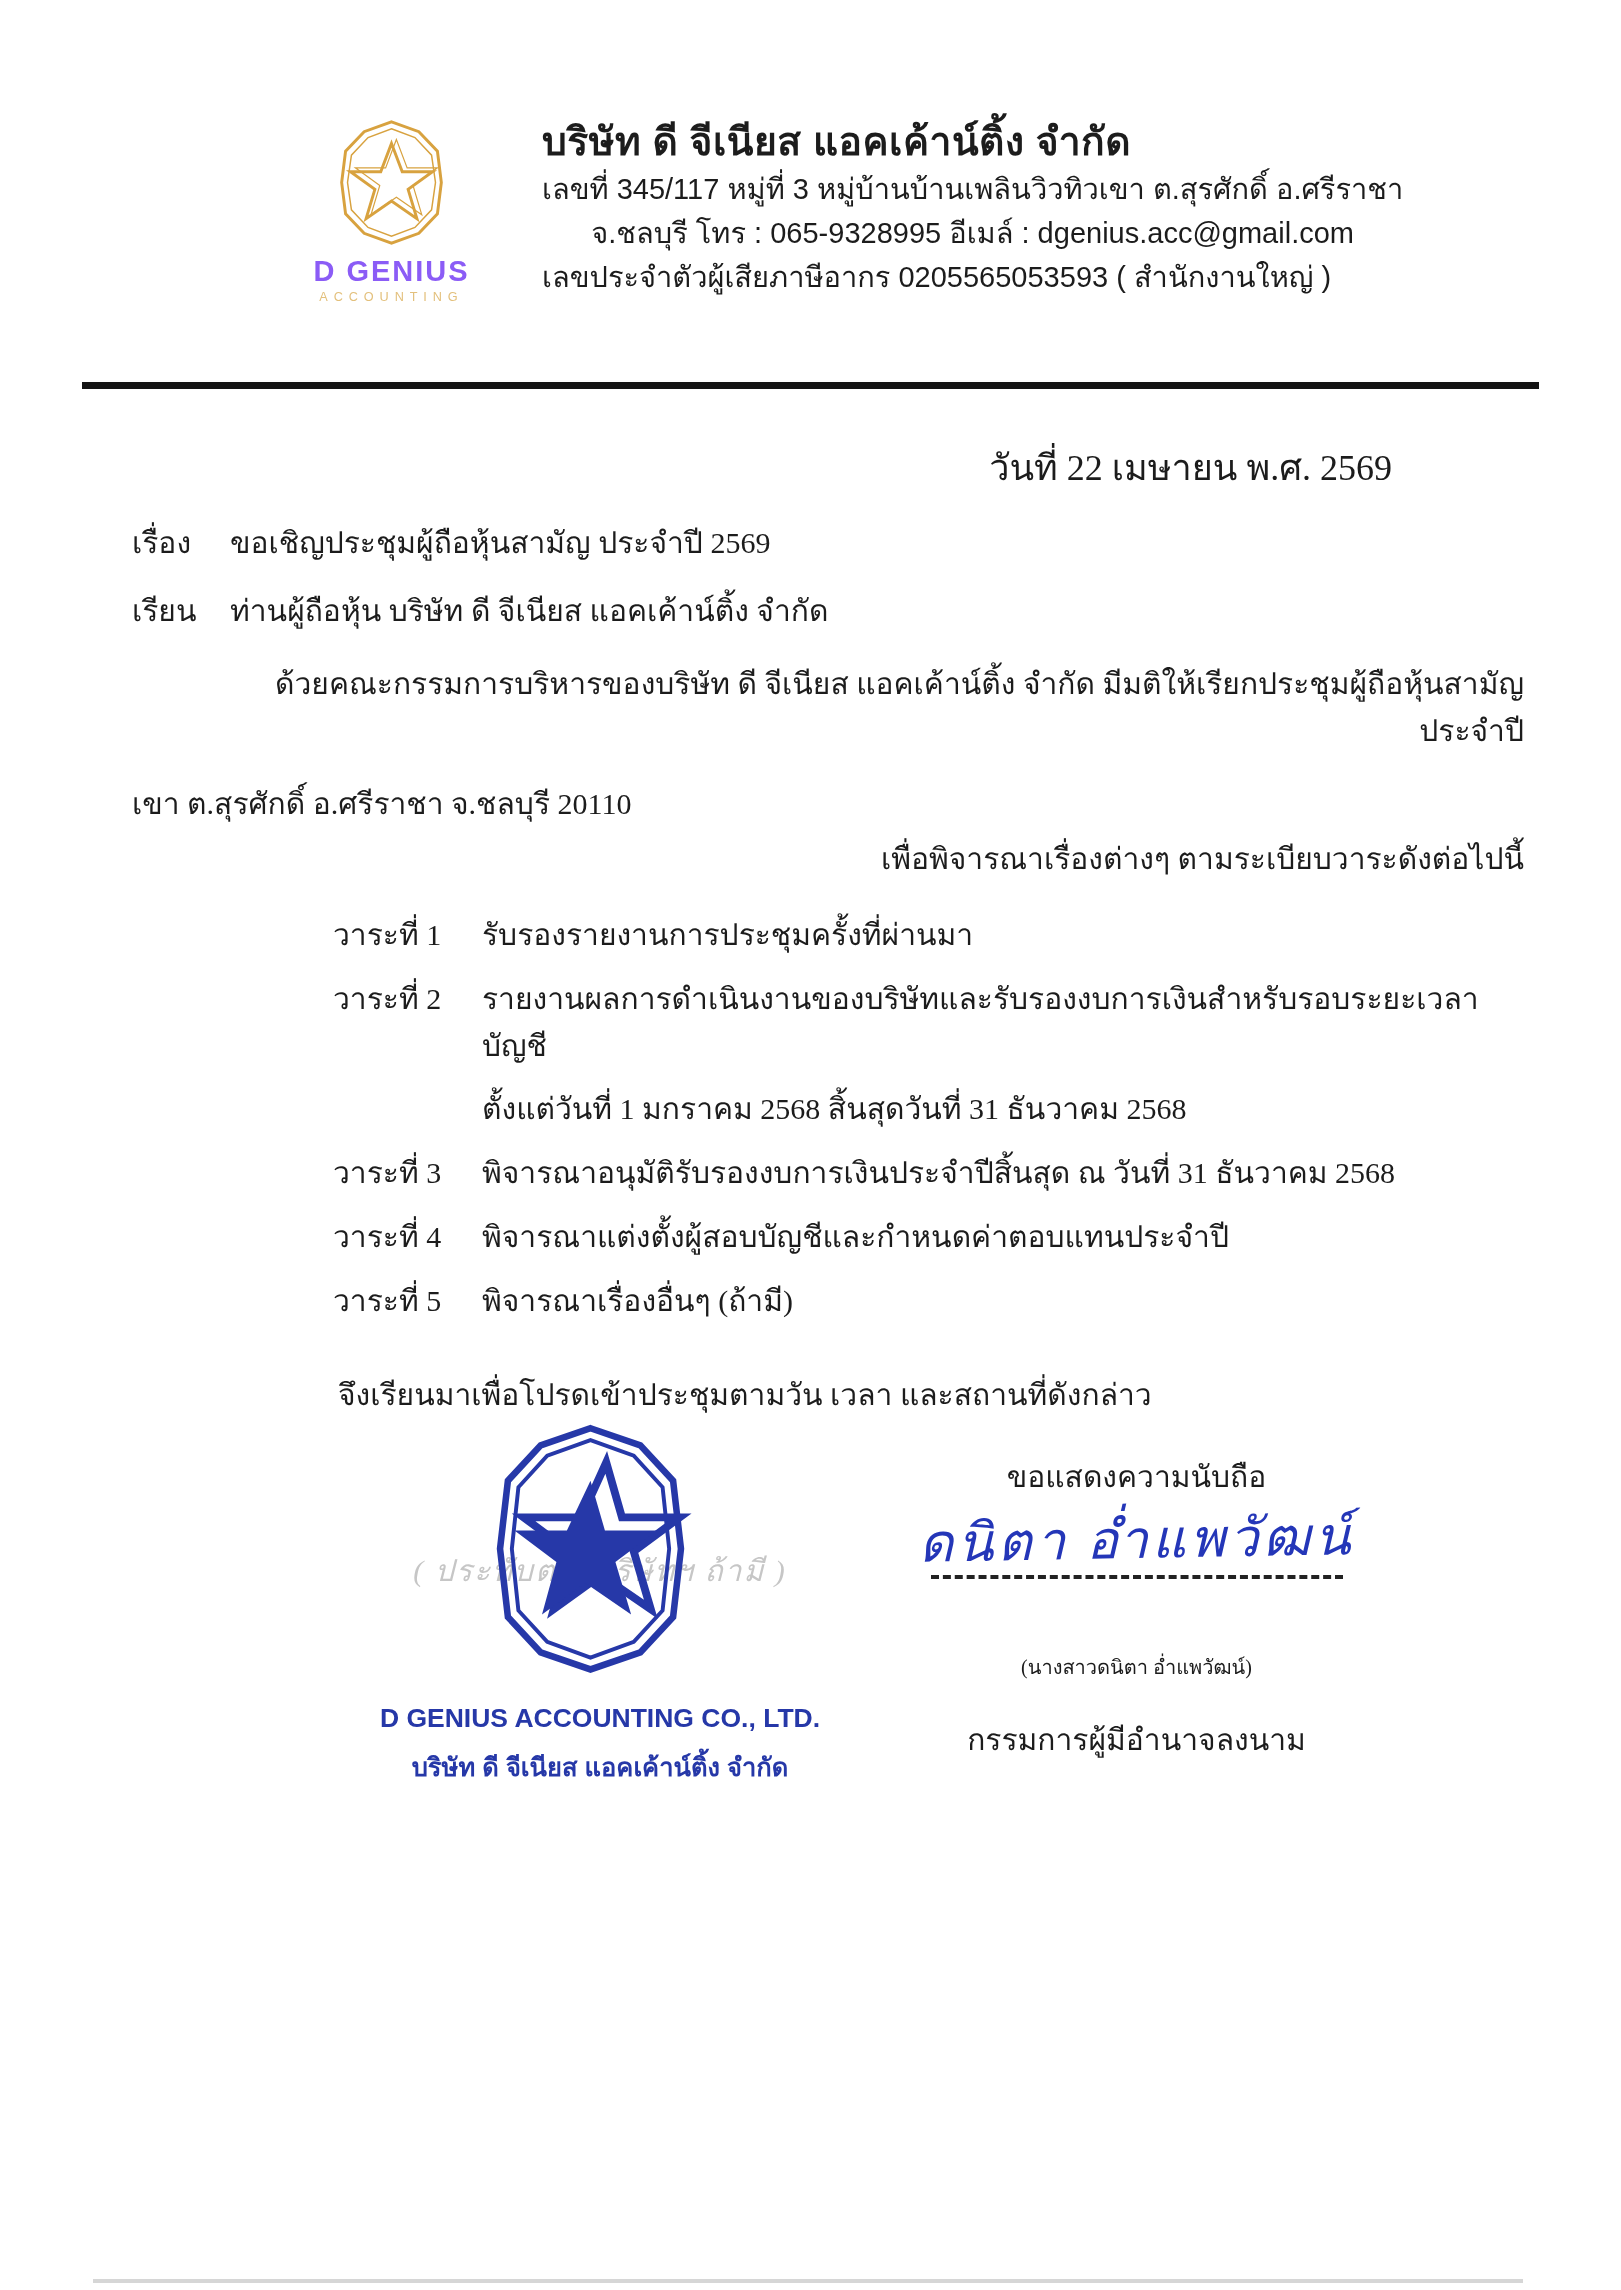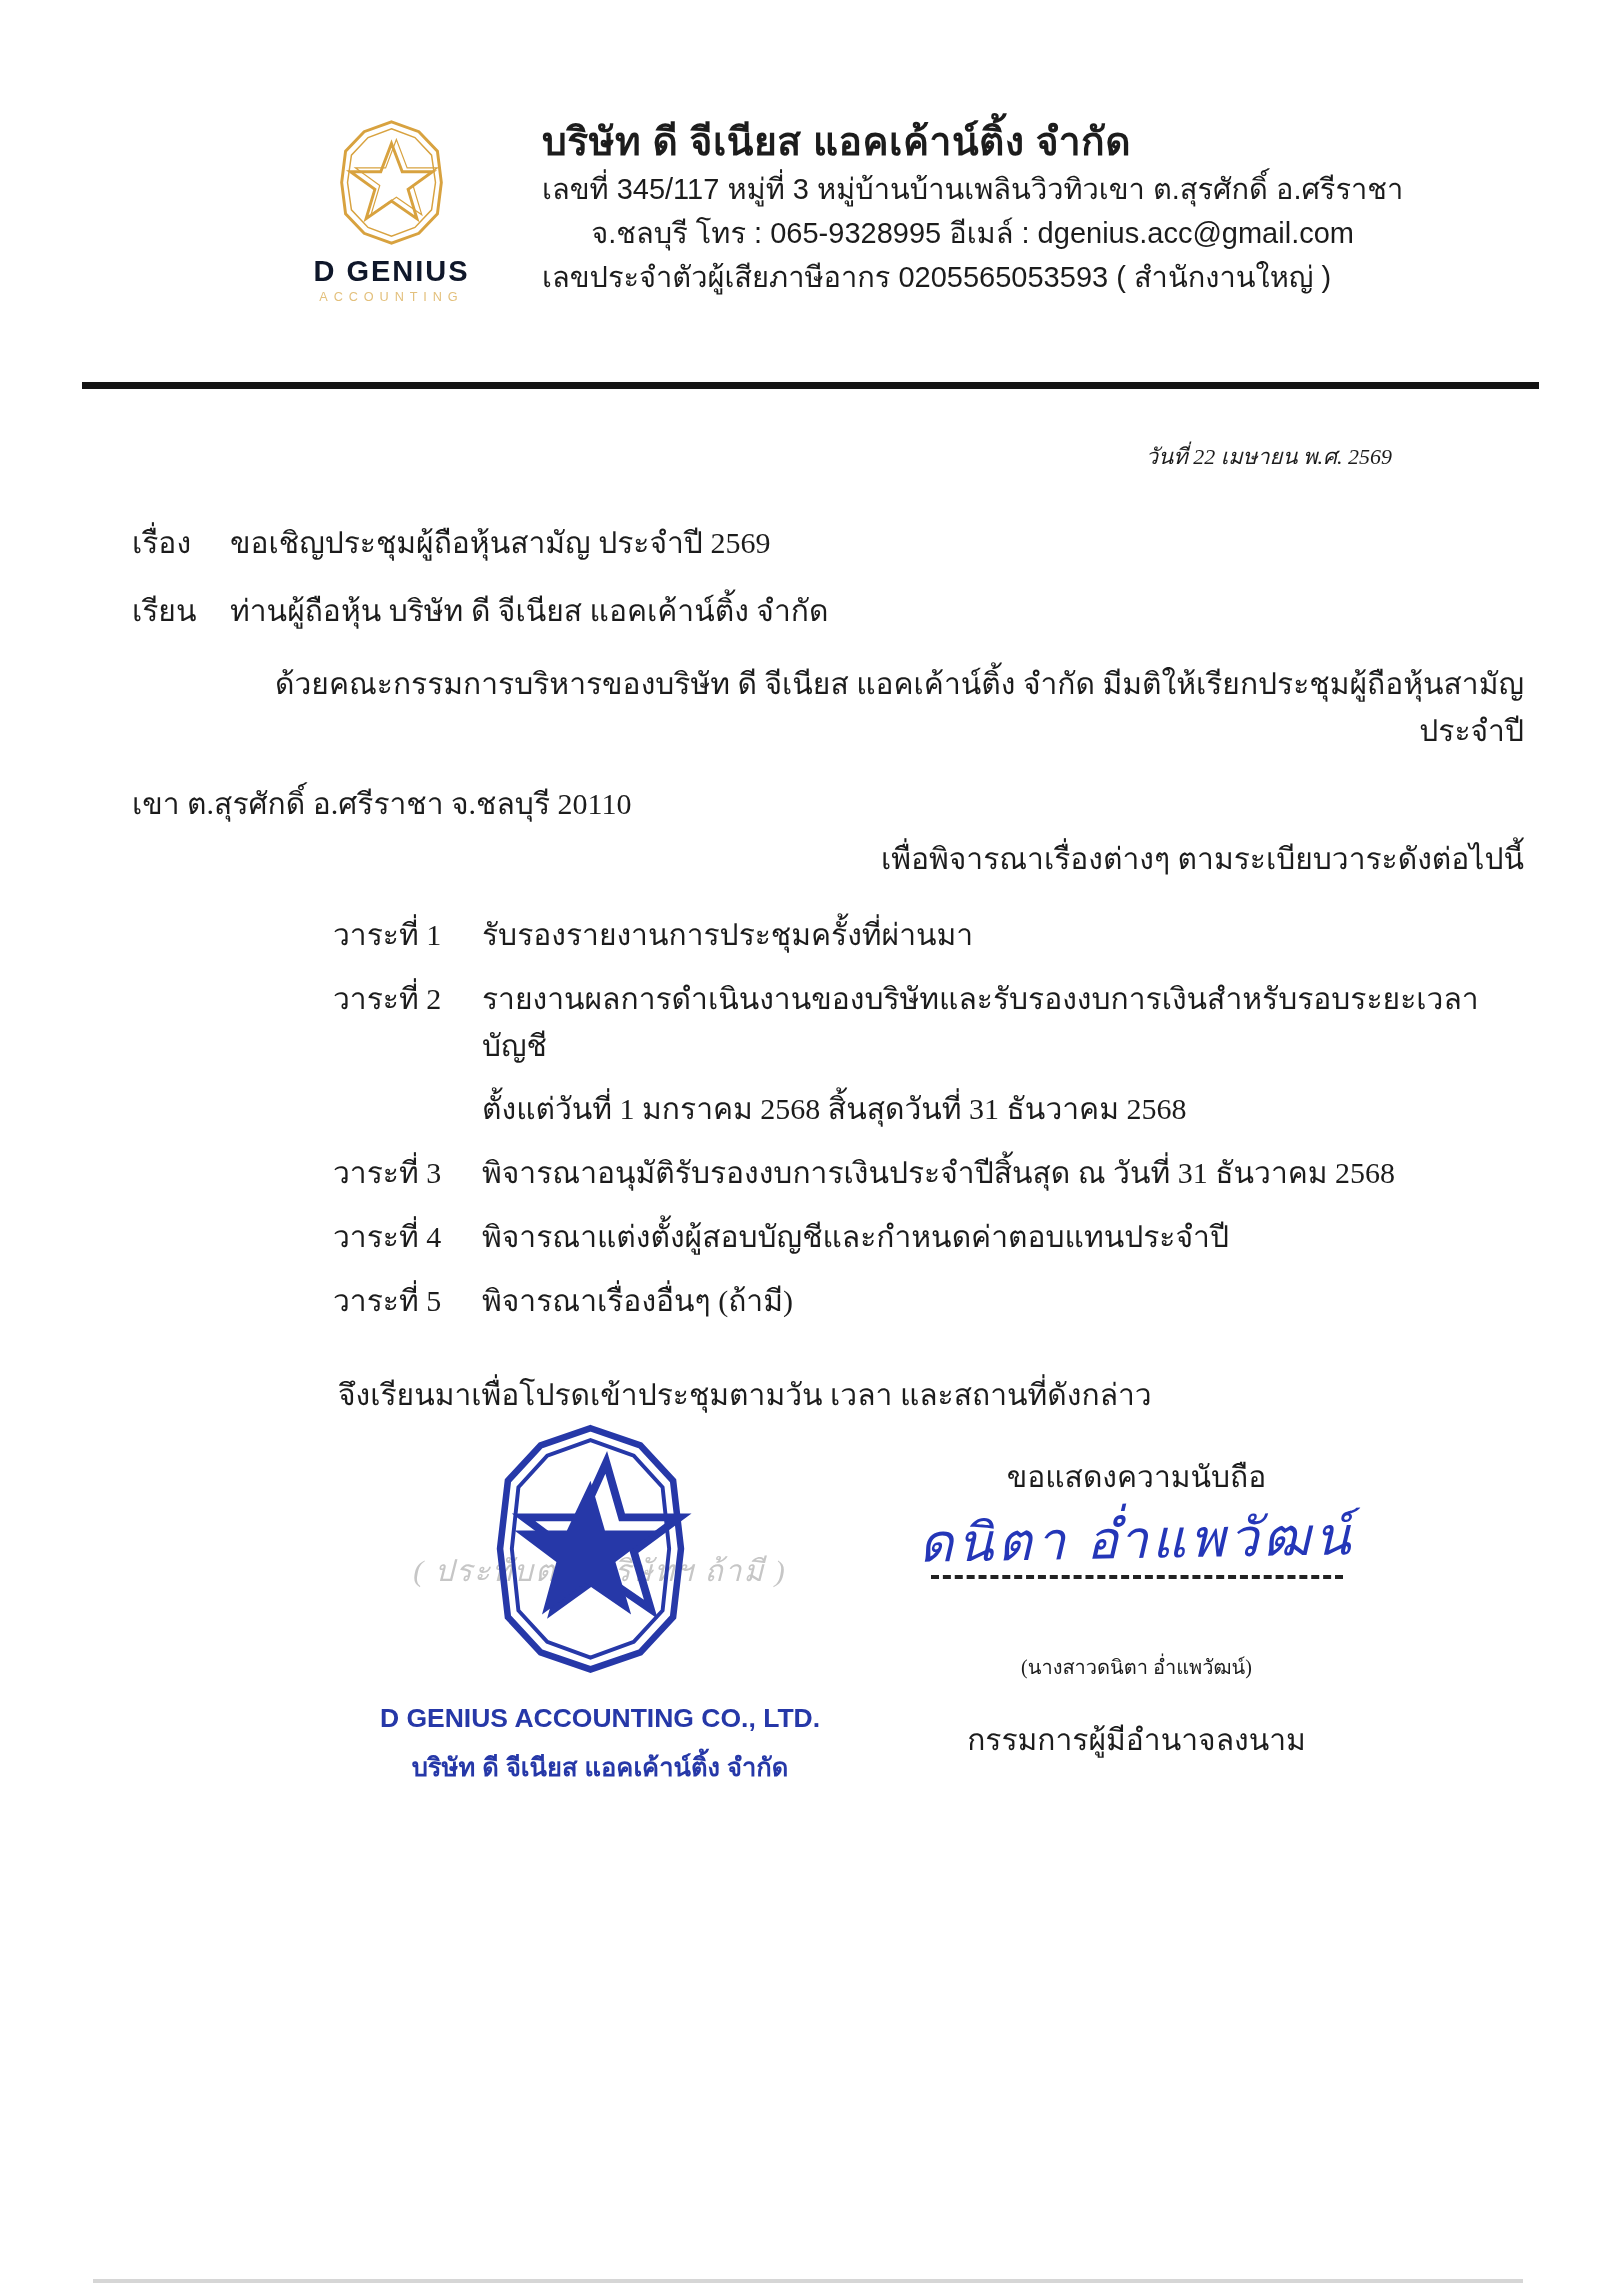--- a/index.html
+++ b/index.html
@@ -9,32 +9,32 @@
     margin:0 auto;
     background:#ffffff;
     overflow:hidden;
     font-family:"Liberation Serif","DejaVu Serif",serif;
     color:#1c1c1c;
   }
   
   .header{position:absolute;top:116px;left:286px;display:flex;gap:45px;}
   .logo{width:211px;text-align:center;padding-top:2px;
         font-family:"Liberation Sans","DejaVu Sans",sans-serif;}
-  .logo-name{color:#0f172a;font-size:29px;font-weight:bold;letter-spacing:2px;margin-top:3.9px;}
+  .logo-name{color:#8b5cf6;font-size:29px;font-weight:bold;letter-spacing:2px;margin-top:3.9px;}
   .logo-sub{color:#e3c07c;font-size:12.7px;letter-spacing:5.9px;margin-top:2px;}
   .company-block{font-family:"Liberation Sans","DejaVu Sans",sans-serif;}
   .company-name{font-size:39px;font-weight:700;line-height:51px;letter-spacing:0.5px;}
   .company-line{font-size:29px;line-height:44px;font-weight:400;text-align:center;}
   .tax-line{font-size:29px;line-height:44px;}
   
   .divider{position:absolute;top:382px;left:82px;right:82px;height:6.9px;background:#141414;}
   .bottom-artifact{position:absolute;bottom:7.8px;left:93px;right:98px;height:3.9px;background:#d6d6d6;}
   
   .date-line{position:absolute;top:439px;left:0;width:100%;text-align:right;
-             padding-right:229px;box-sizing:border-box;font-size:22px;font-style:italic;}
+             padding-right:229px;box-sizing:border-box;font-size:36px;}
   
   .letter-body{position:absolute;top:505px;left:132px;width:1392px;font-size:30px;}
   .row{display:flex;line-height:47px;align-items:flex-end;}
   .row-subject{margin-top:13.7px;}
   .row-to{margin-top:21.6px;}
   .row-label{width:98px;flex-shrink:0;}
   .para-line{line-height:47px;}
   .p1{margin-top:25.5px;padding-left:110px;text-align:right;}
   .p2{margin-top:26.5px;}
   .p3{margin-top:26.5px;}

